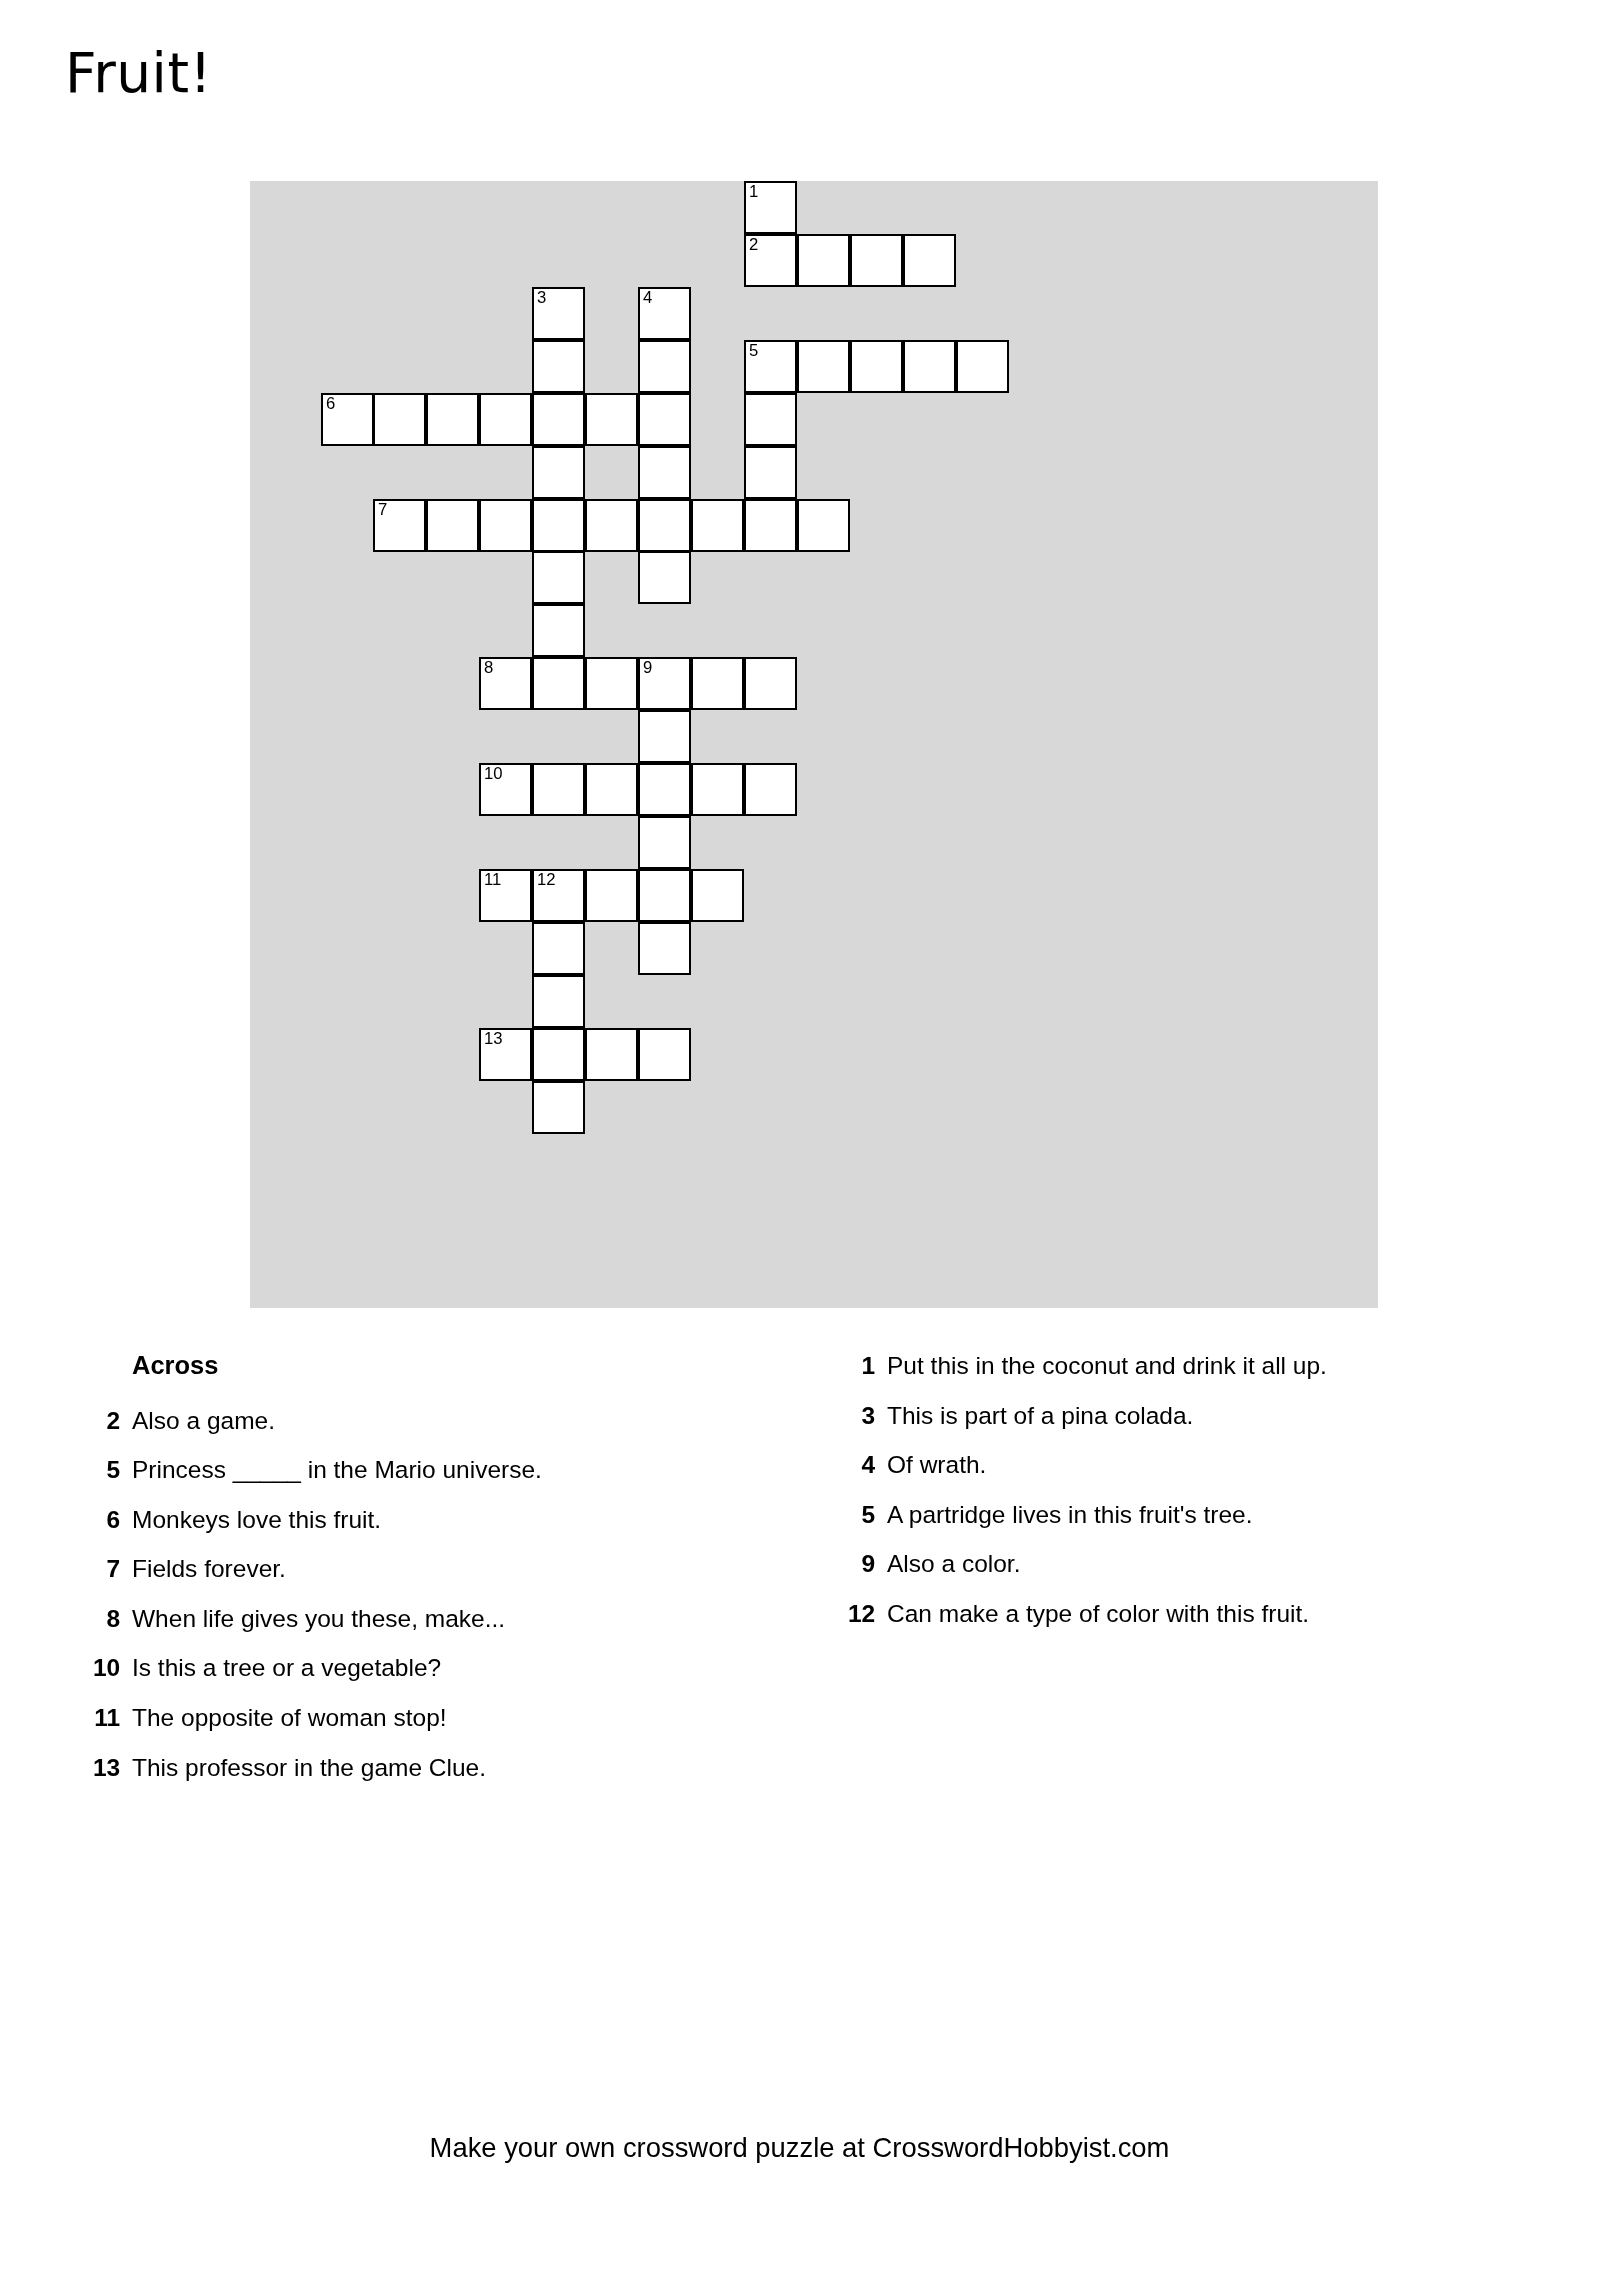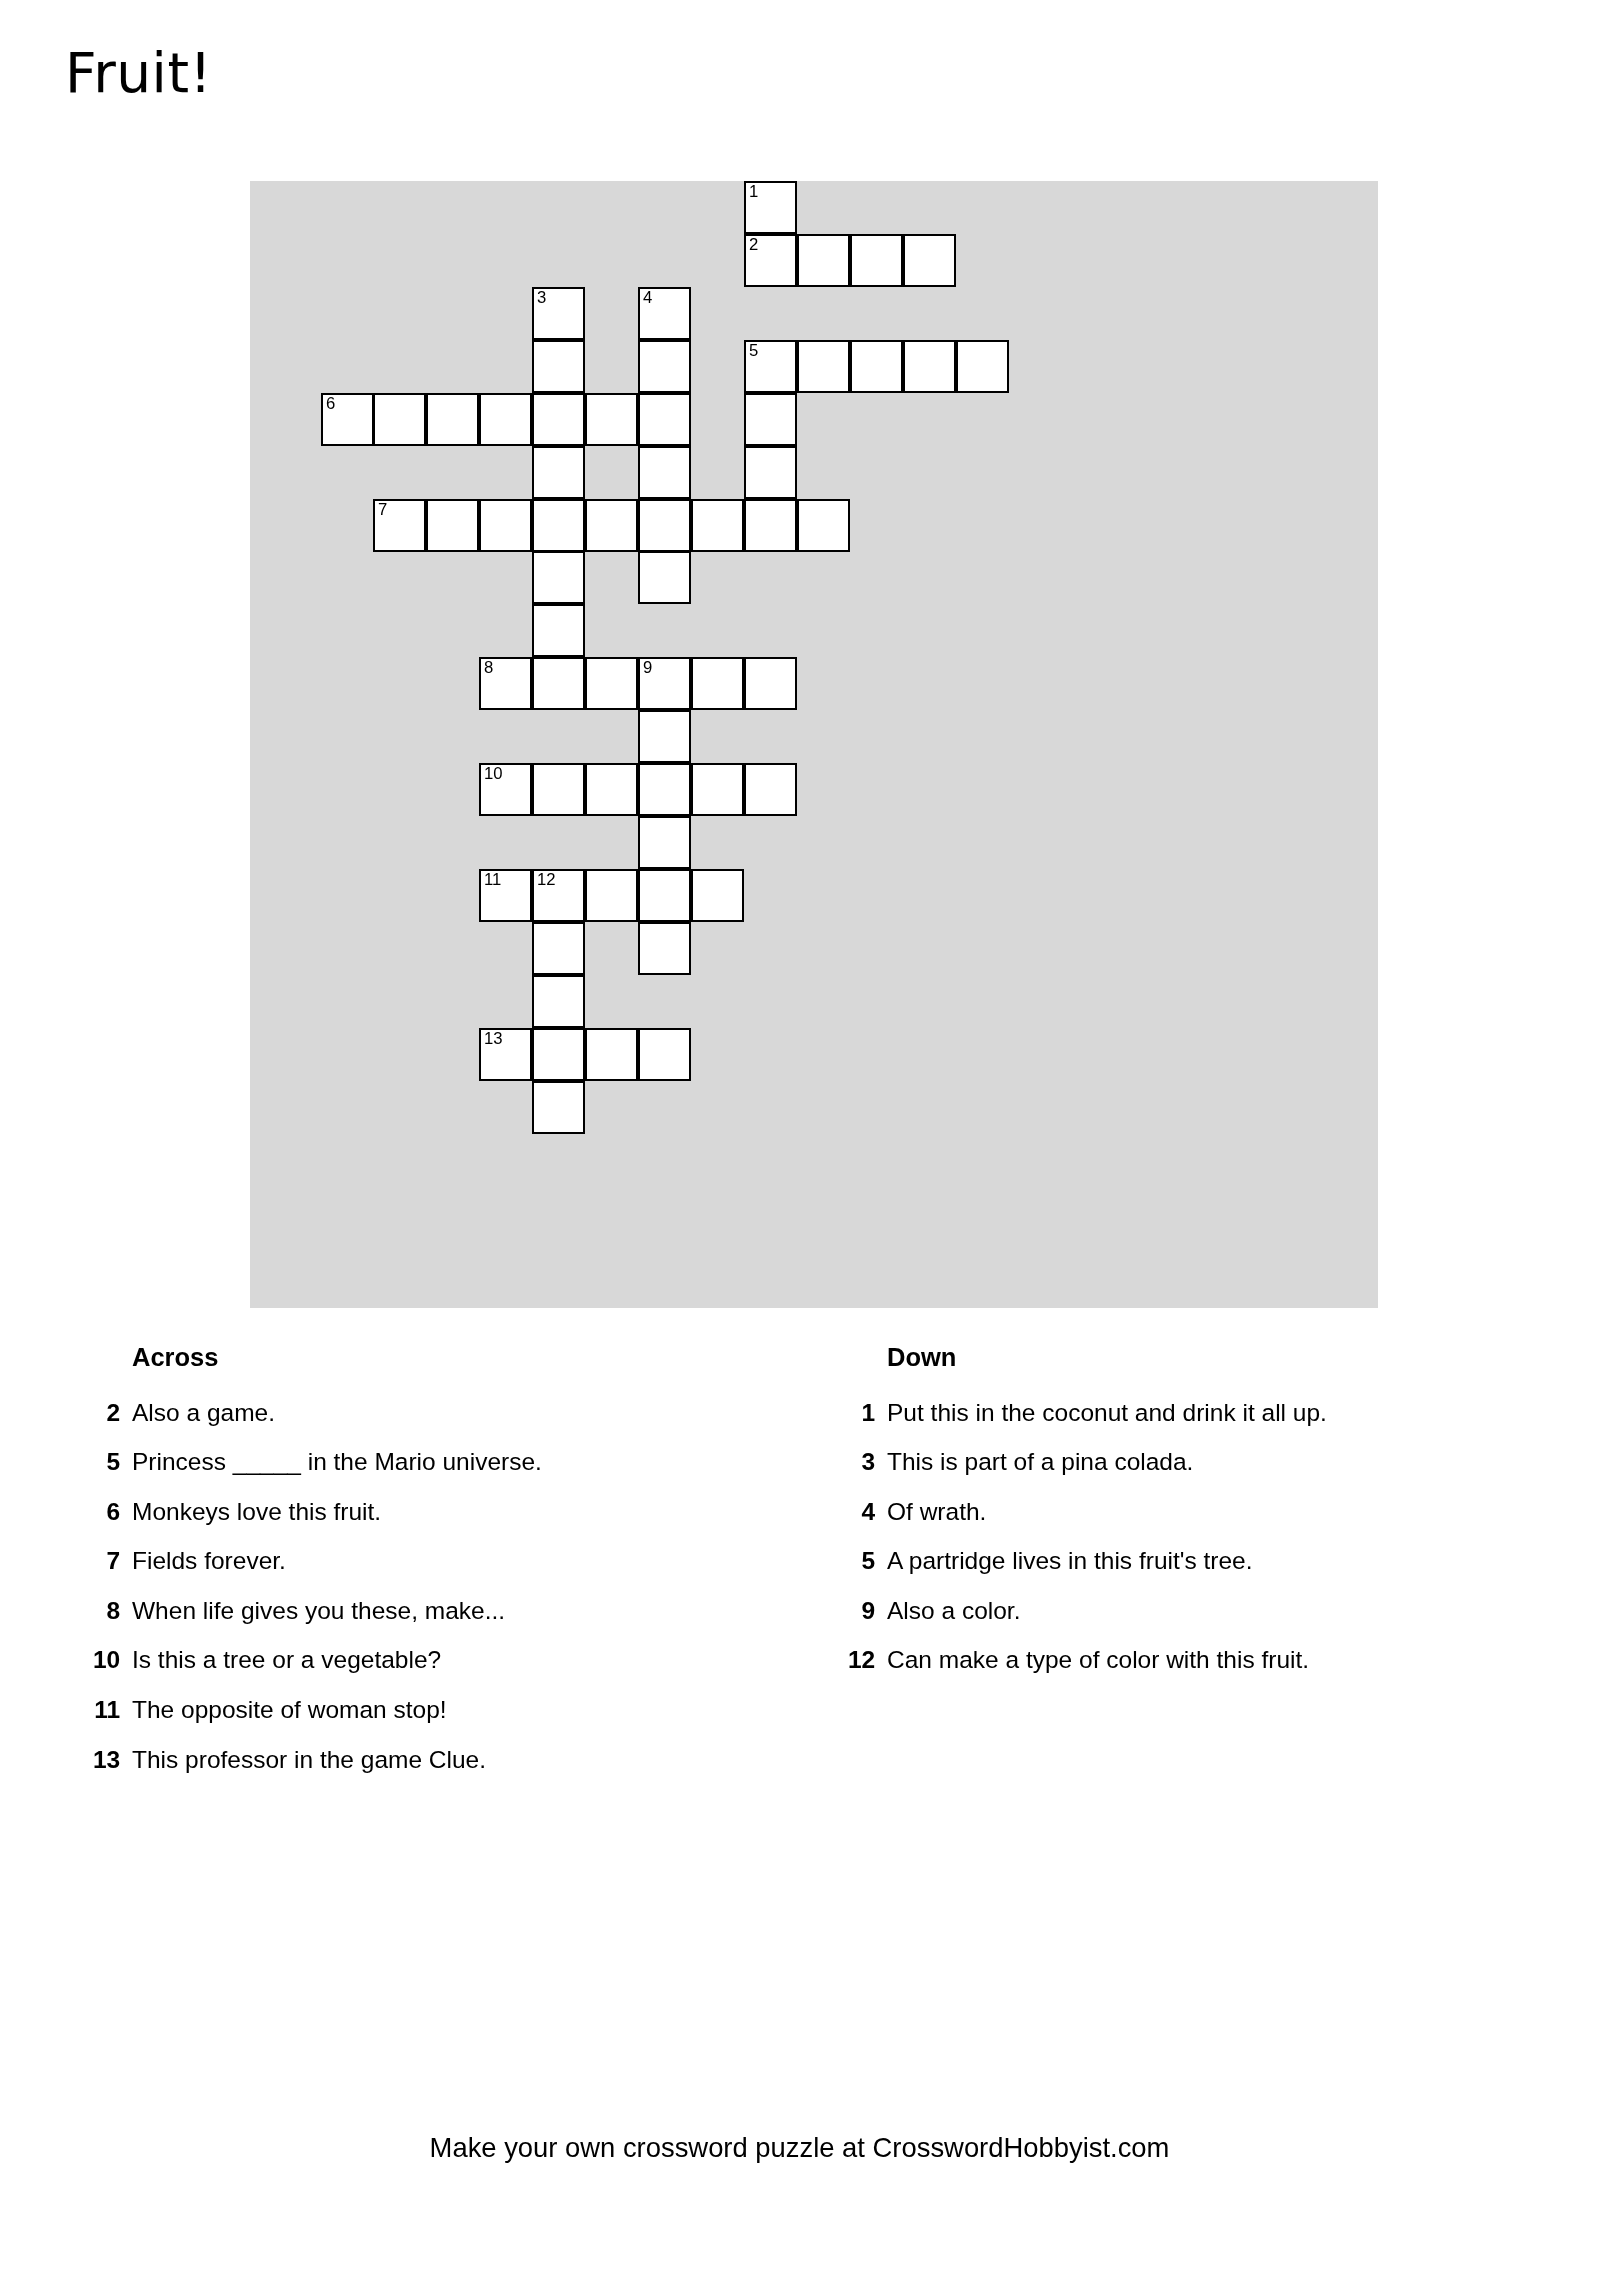--- a/index.html
+++ b/index.html
@@ -68,21 +68,21 @@
 
   
   .clues {
     position: absolute;
     left: 0;
     top: 1343px;
     width: 1623px;
   }
   .col {
     position: absolute;
-    top: 0;
+    top: 8px;
   }
   .col-across { left: 88px; width: 686px; }
   .col-down { left: 843px; width: 725px; }
   .col-head {
     font-size: 25.5px;
     font-weight: bold;
     margin-left: 44px;
     margin-bottom: 25.5px;
     font-family: "Liberation Sans", sans-serif;
   }
@@ -252,21 +252,20 @@
             <div class="clue-text">The opposite of woman stop!</div>
           </div>
           <div class="clue-row">
             <div class="clue-num">13</div>
             <div class="clue-text">This professor in the game Clue.</div>
           </div>
         </div>
     </div>
 
     <div class="col col-down">
-      <div class="col-head">Down</div>
       <div id="down-list">
           <div class="clue-row">
             <div class="clue-num">1</div>
             <div class="clue-text">Put this in the coconut and drink it all up.</div>
           </div>
           <div class="clue-row">
             <div class="clue-num">3</div>
             <div class="clue-text">This is part of a pina colada.</div>
           </div>
           <div class="clue-row">

